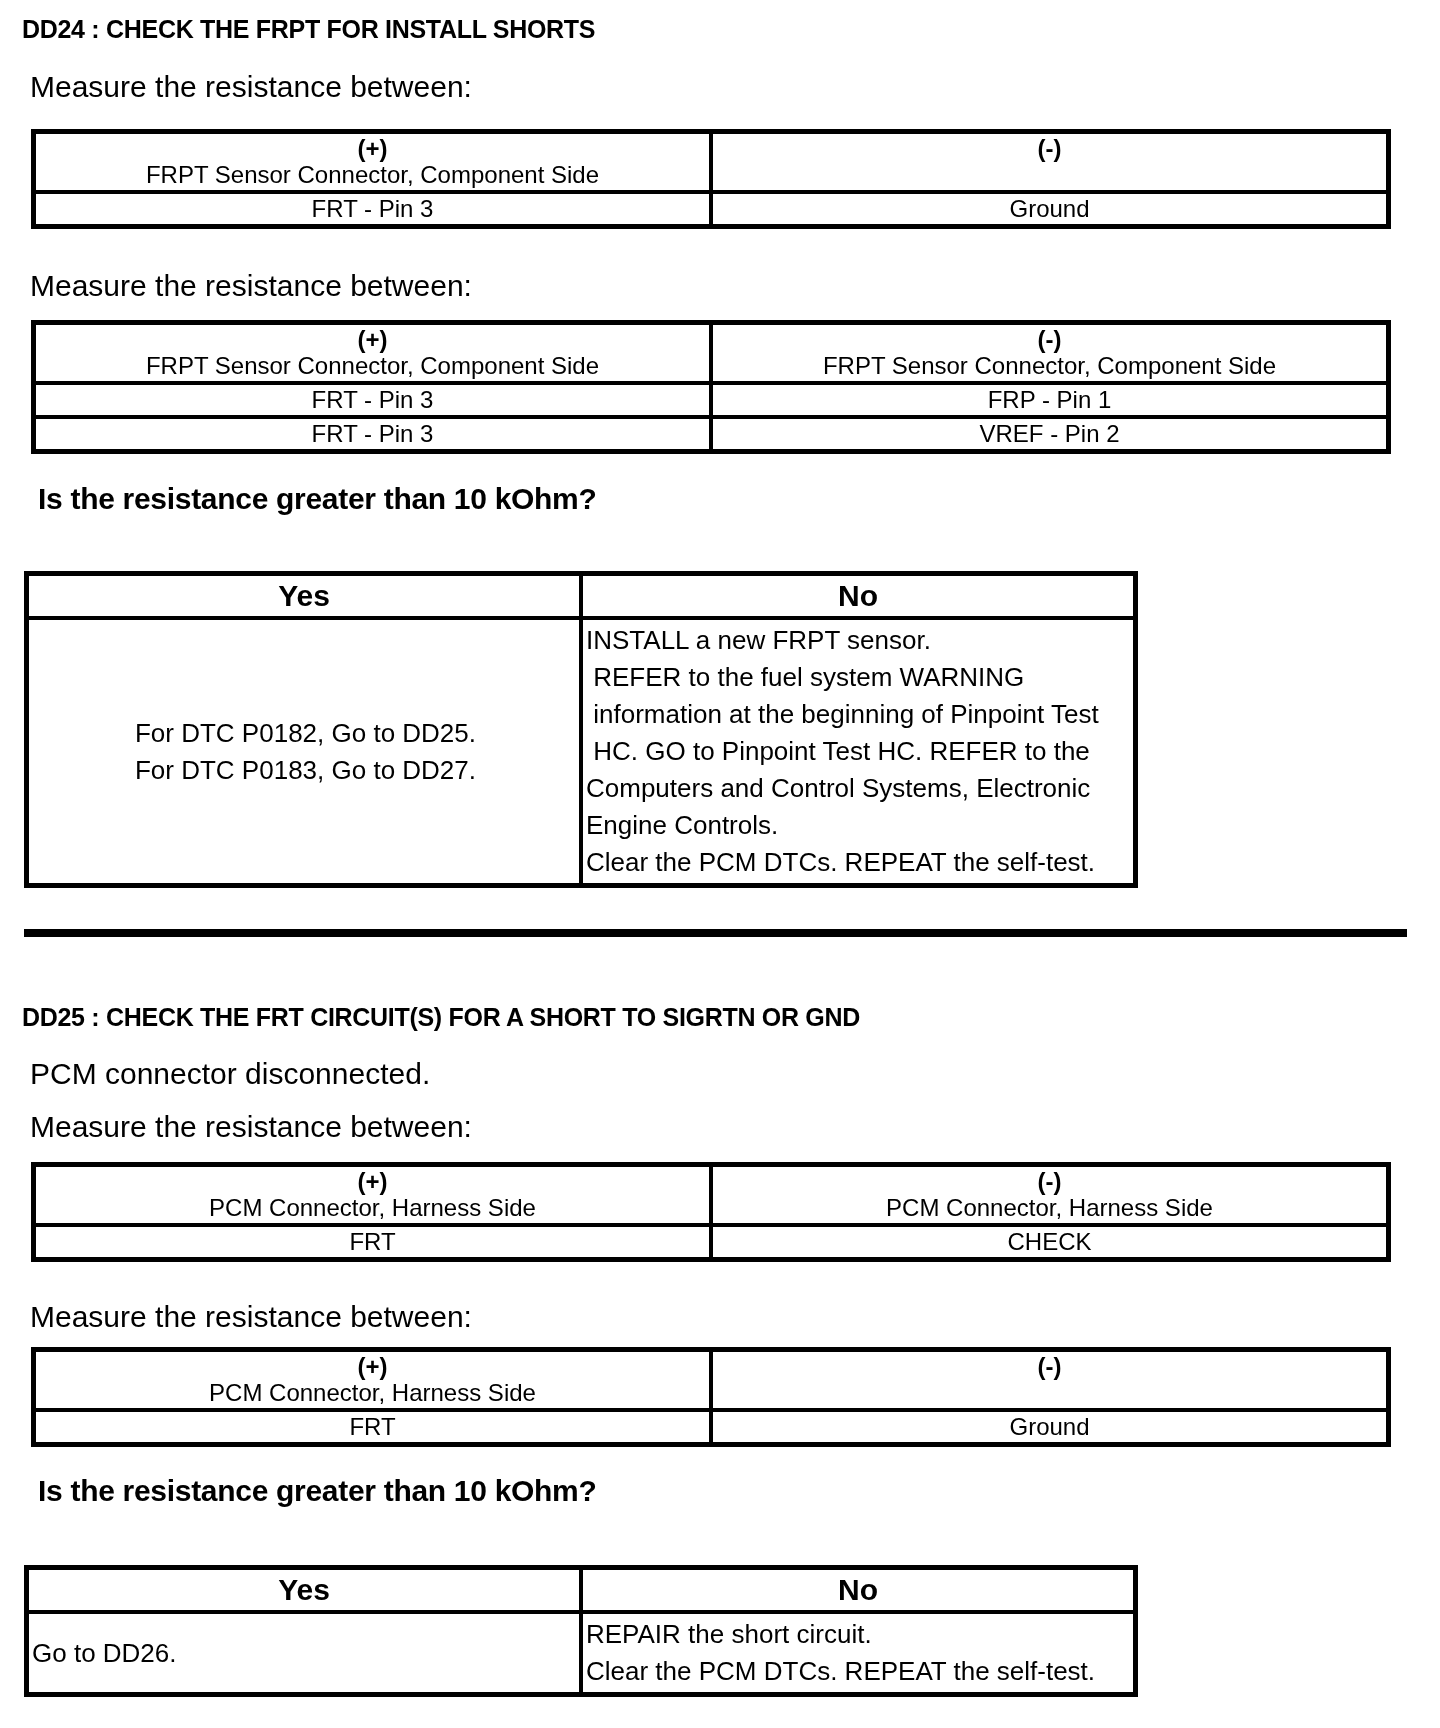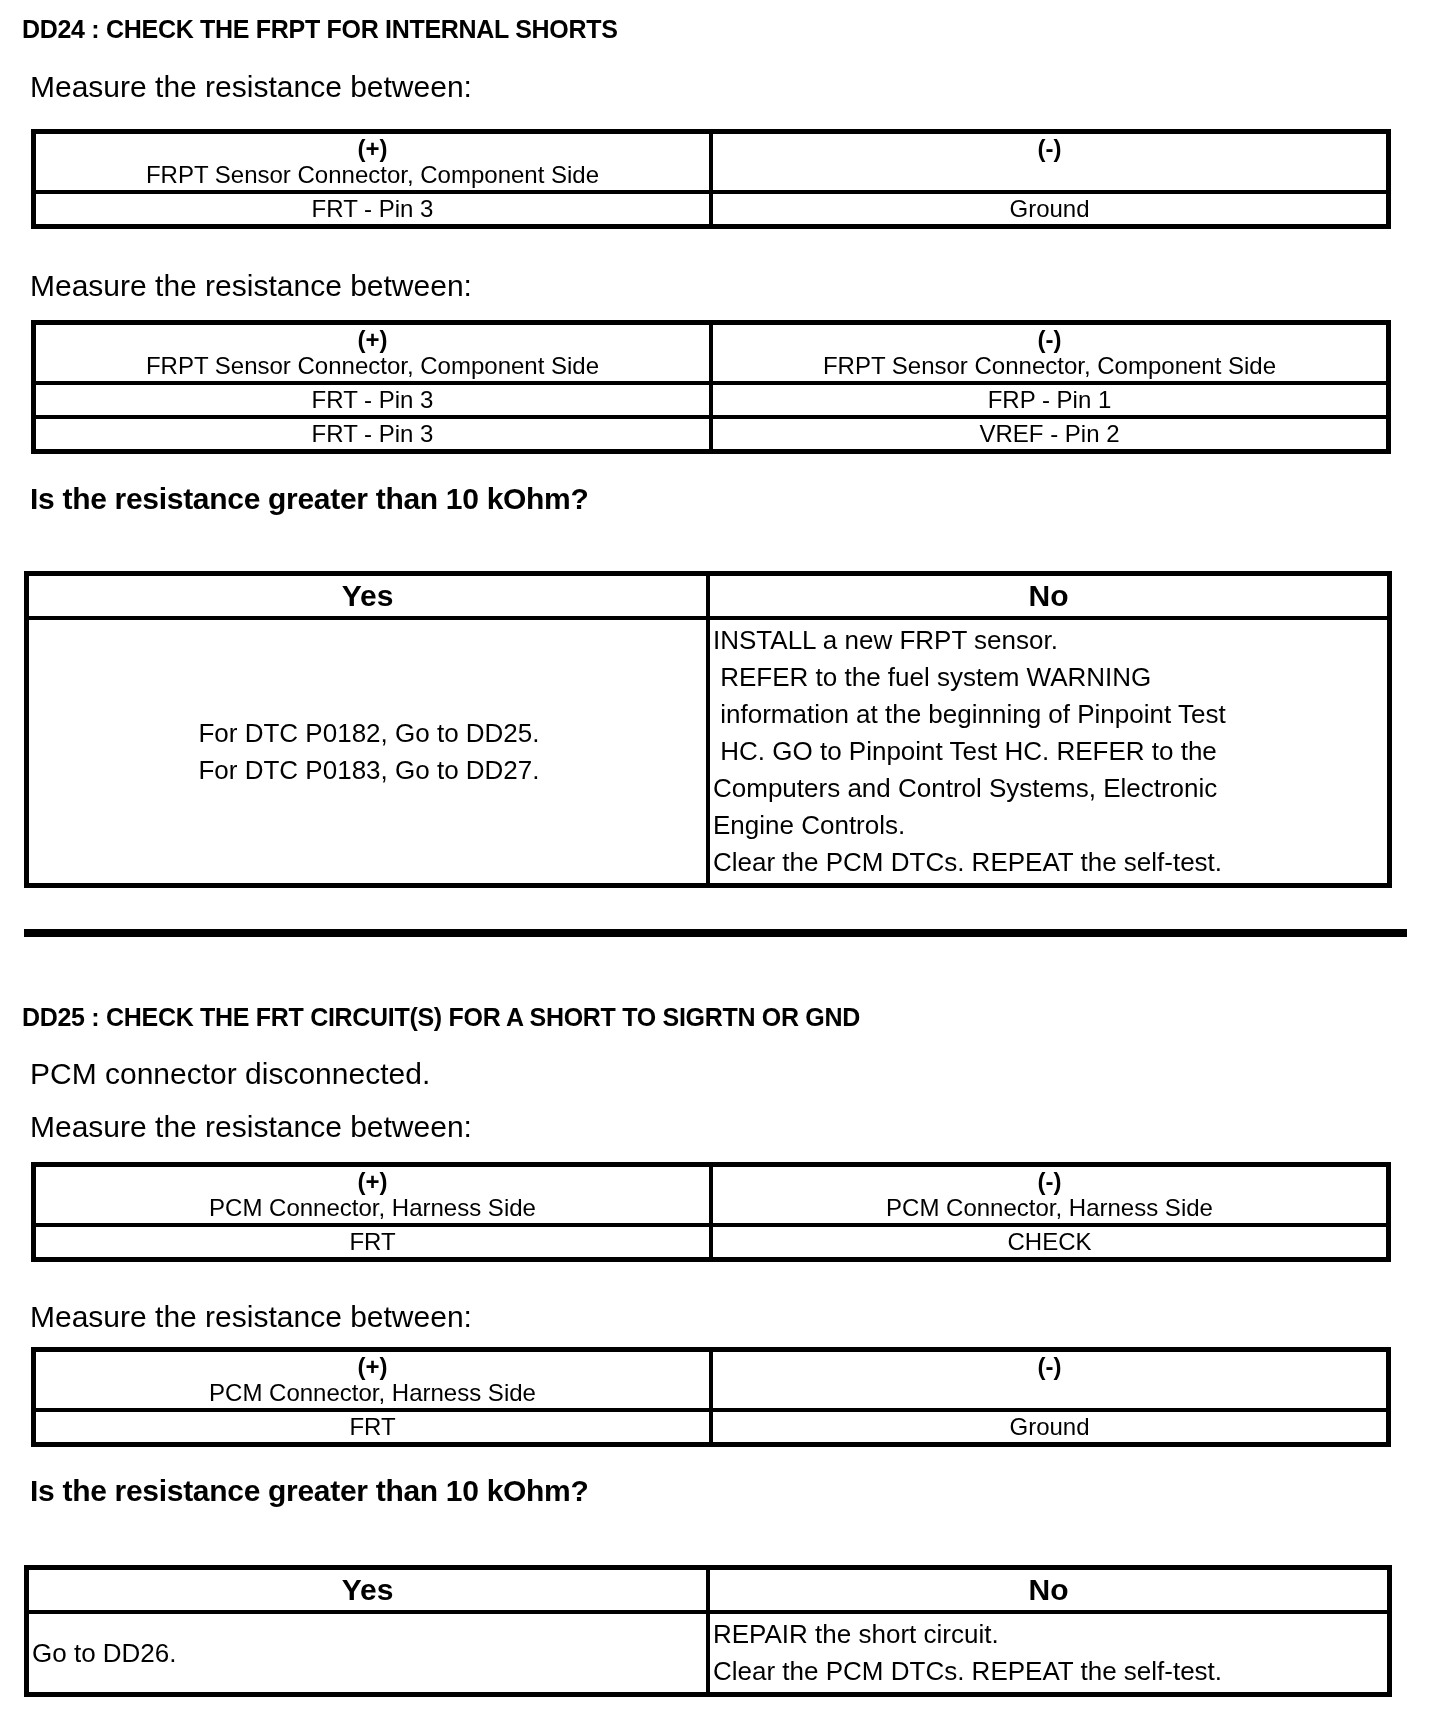--- a/index.html
+++ b/index.html
@@ -21,21 +21,21 @@
   }
   .body-text {
     font-size: 30px;
     line-height: 34px;
     margin: 8px;
   }
   .question {
     font-size: 30px;
     font-weight: bold;
     line-height: 35px;
-    margin: 8px;
+    margin: 16px;
     letter-spacing: -0.3px;
   }
 
   
   table.mtable {
     border-collapse: collapse;
     width: 1360px;
     margin-left: 9px;
     table-layout: fixed;
   }
@@ -48,21 +48,21 @@
     vertical-align: top;
     padding: 2px 6px;
     width: 50%;
   }
   .hdr-sign { font-weight: bold; }
   .hdr-sub  { min-height: 26px; }
 
   
   table.rtable {
     border-collapse: collapse;
-    width: 1368px;
+    width: 1114px;
     margin-left: 2px;
     table-layout: fixed;
   }
   table.rtable, table.rtable td { border: 4px solid #000; }
   table.rtable { border-width: 5px; }
   table.rtable td.rhdr {
     font-size: 30px;
     font-weight: bold;
     text-align: center;
     padding: 3px 4px;
@@ -101,21 +101,21 @@
   .mt-l  { margin-top: 38px; }  
   .mt-m  { margin-top: 13px; }  
   .mt-n  { margin-top: 26px; }  
   .mt-o  { margin-top: 57px; }  
 </style>
 </head>
 <body>
 
 <div class="doc">
 
-  <h2 class="sec-heading">DD24 : CHECK THE FRPT FOR INTERNAL SHORTS</h2>
+  <h2 class="sec-heading">DD24 : CHECK THE FRPT FOR INSTALL SHORTS</h2>
 
   <p class="body-text mt-a">Measure the resistance between:</p>
 
   <table class="mtable mt-b">
     <tbody>
         <tr>
       <td>
         <div class="hdr-sign">(+)</div>
         <div class="hdr-sub">FRPT Sensor Connector, Component Side</div>
       </td>

